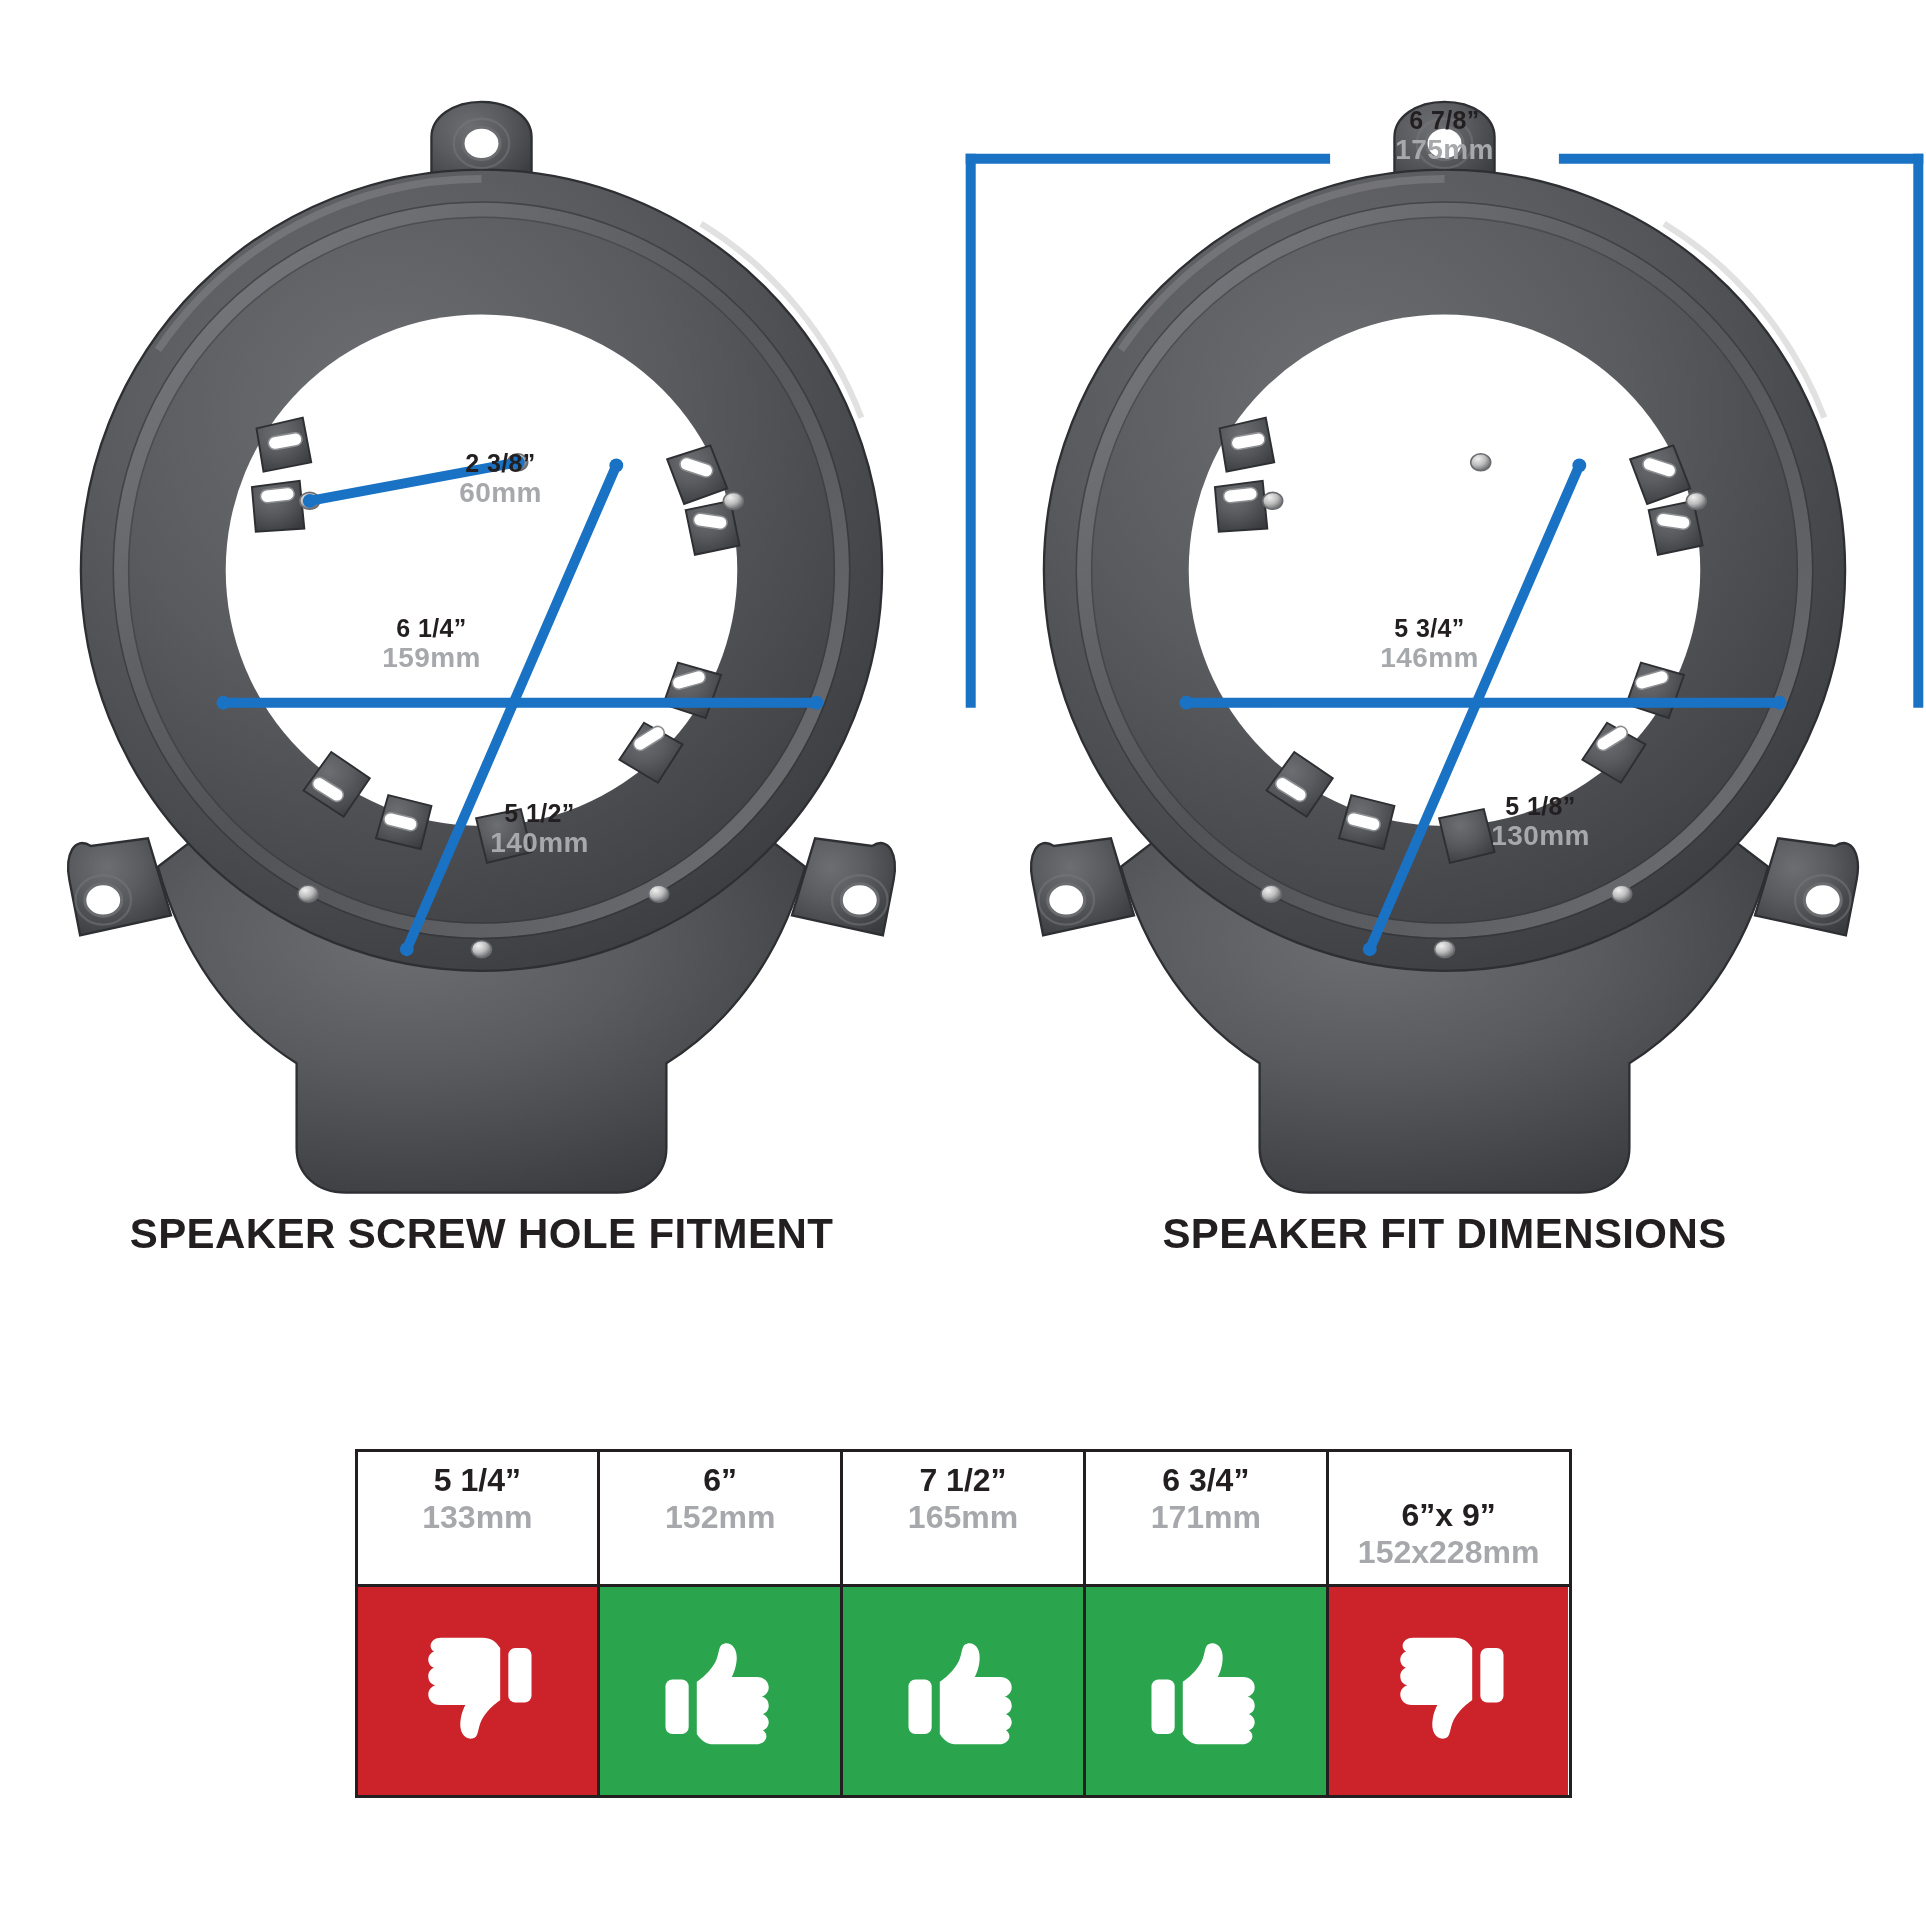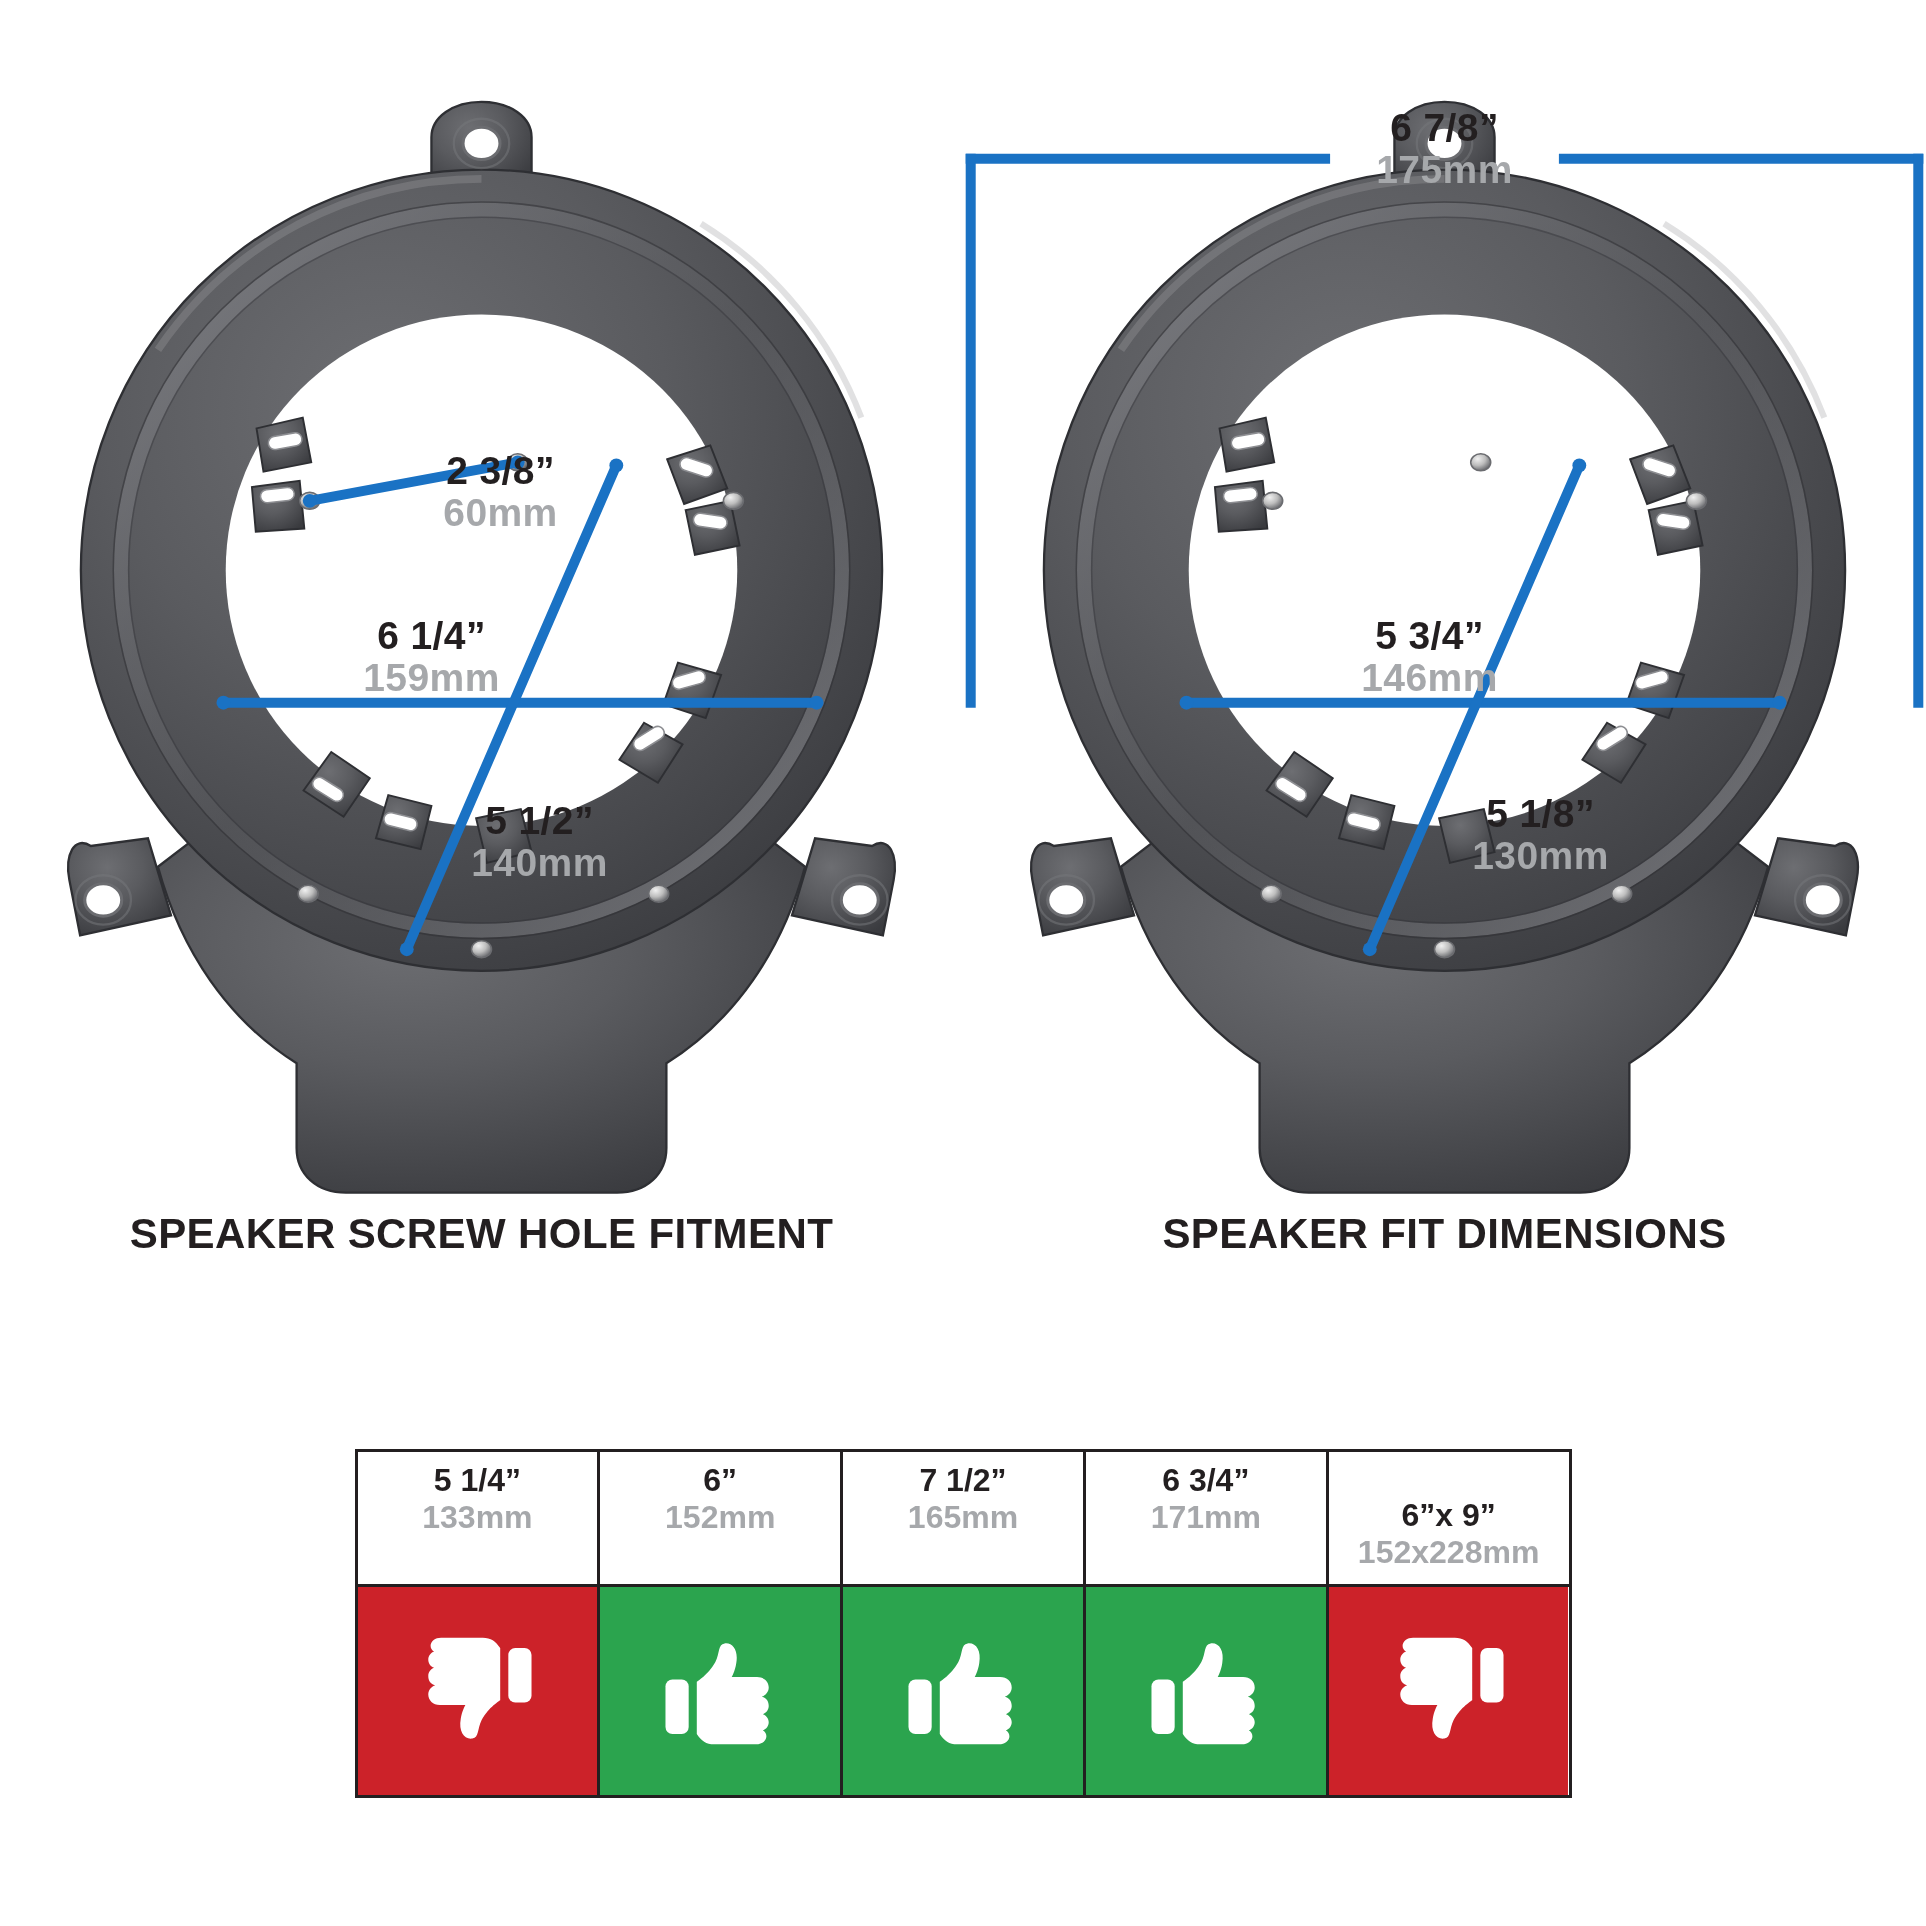--- a/index.html
+++ b/index.html
@@ -65,28 +65,28 @@
 
   
   .dim {
     position: absolute;
     text-align: center;
     line-height: 1.0;
     white-space: nowrap;
   }
   .dim .inch {
     display: block;
-    font-size: 39px;
+    font-size: 25px;
     font-weight: 700;
     color: #231f20;
     letter-spacing: 0.4px;
   }
   .dim .mm {
     display: block;
-    font-size: 39px;
+    font-size: 28px;
     font-weight: 700;
     color: #a6a8ab;
     letter-spacing: 0.4px;
     margin-top: 3.1px;
   }
 
   
   .fitsize {
     position: absolute;
     left: 0;

